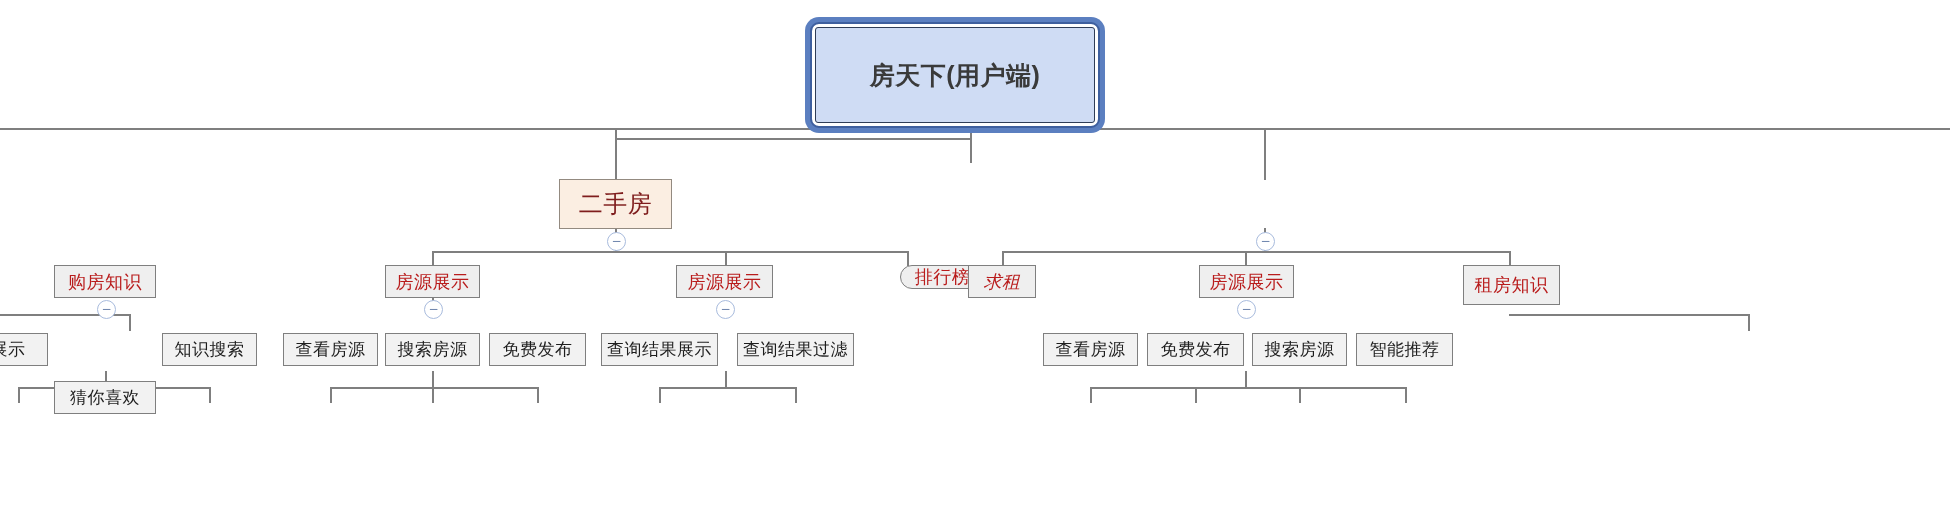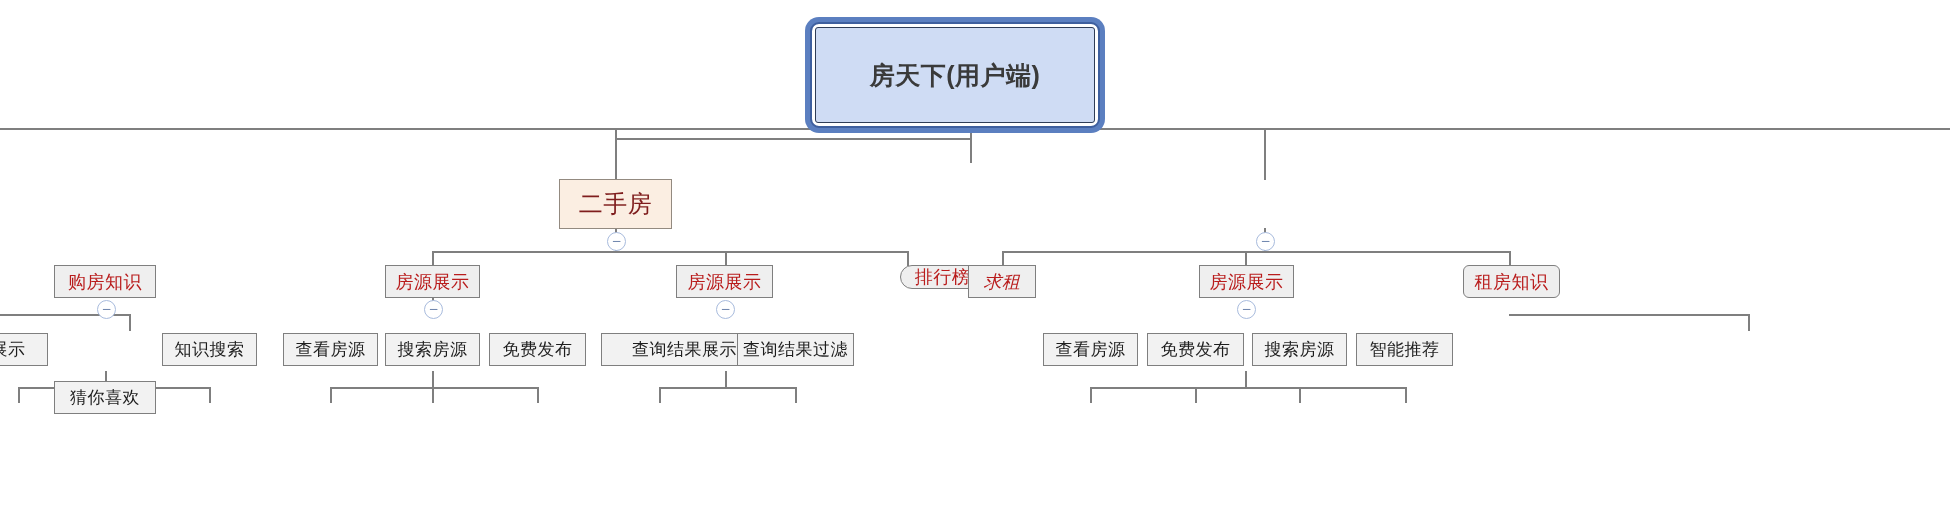--- a/index.html
+++ b/index.html
@@ -202,21 +202,21 @@
     <span>求租</span>
   </div>
 
   <div class="node node-l3" style="left:1199px;top:265px;width:95px;height:33px;">
     <span>房源展示</span>
   </div>
   <div class="toggle" style="left:1237px;top:300px;">
     <span>−</span>
   </div>
 
-  <div class="node node-l3" style="left:1463px;top:265px;width:97px;height:33px;border-radius:6px;">
+  <div class="node node-l3" style="left:1463px;top:265px;width:97px;height:40px;">
     <span>租房知识</span>
   </div>
 
   <div class="node node-l4" style="left:-32px;top:333px;width:80px;height:33px;">
     <span>展示</span>
   </div>
 
   <div class="node node-l4" style="left:54px;top:333px;width:102px;height:33px;margin-top:48px;">
     <span>猜你喜欢</span>
   </div>
@@ -230,21 +230,21 @@
   </div>
 
   <div class="node node-l4" style="left:385px;top:333px;width:95px;height:33px;">
     <span>搜索房源</span>
   </div>
 
   <div class="node node-l4" style="left:489px;top:333px;width:97px;height:33px;">
     <span>免费发布</span>
   </div>
 
-  <div class="node node-l4" style="left:601px;top:333px;width:137px;height:33px;justify-content:flex-end;">
+  <div class="node node-l4" style="left:601px;top:333px;width:117px;height:33px;">
     <span>查询结果展示</span>
   </div>
 
   <div class="node node-l4" style="left:737px;top:333px;width:117px;height:33px;">
     <span>查询结果过滤</span>
   </div>
 
   <div class="node node-l4" style="left:1043px;top:333px;width:95px;height:33px;">
     <span>查看房源</span>
   </div>

